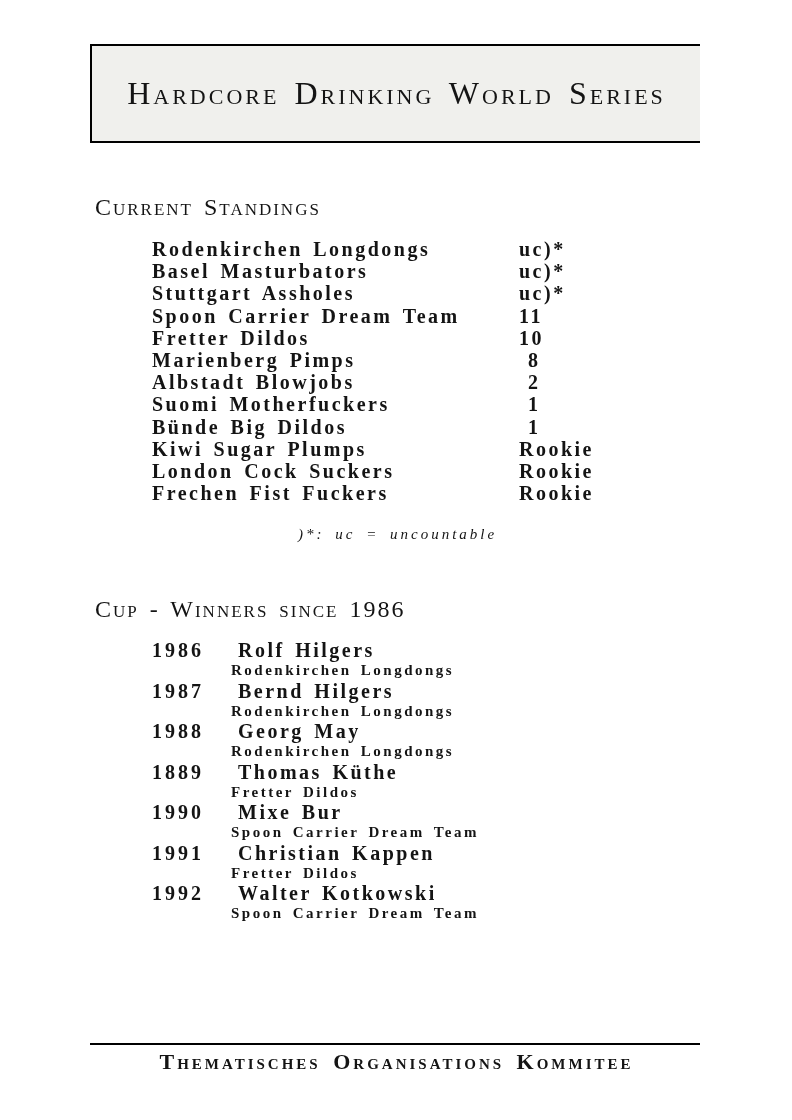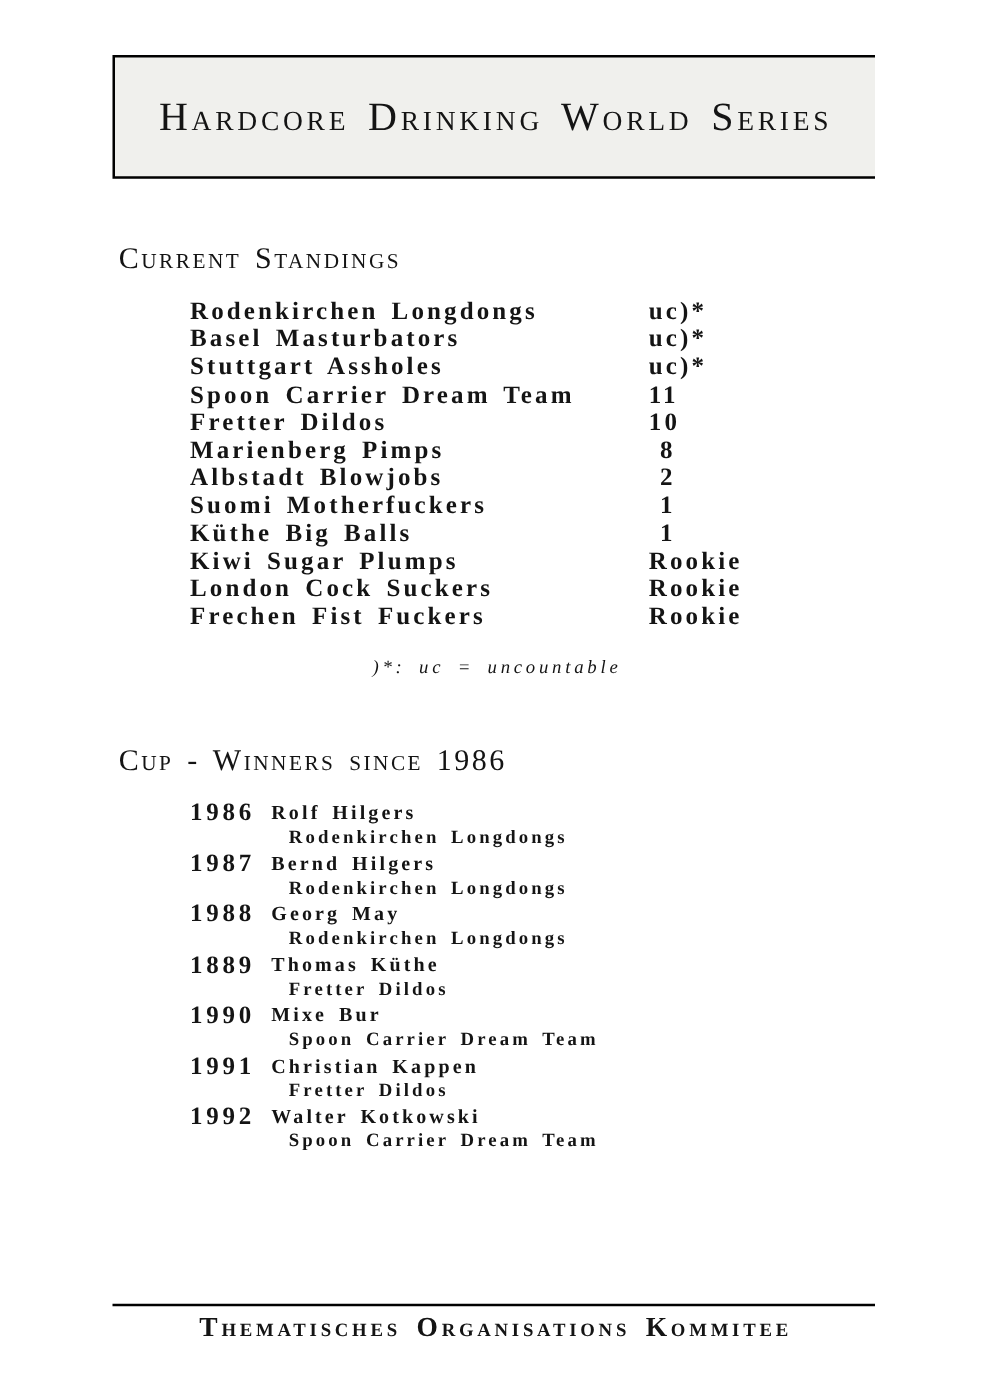--- a/index.html
+++ b/index.html
@@ -98,25 +98,25 @@
     left: 62px;
     top: 0;
     line-height: 21px;
     font-weight: bold;
     font-size: 20px;
     letter-spacing: 3px;
     text-align: right;
   }
   .w-name {
     position: absolute;
-    left: 127px;
+    left: 148px;
     top: 0;
     line-height: 21px;
     font-weight: bold;
-    font-size: 16px;
+    font-size: 20px;
     letter-spacing: 2.5px;
     word-spacing: 3px;
     white-space: nowrap;
     text-align: center;
   }
   .w-team {
     position: absolute;
     left: 141px;
     top: 21px;
     line-height: 19.5px;
@@ -196,21 +196,21 @@
     <span class="team">Albstadt Blowjobs</span>
     <span class="score single">2</span>
   </div>
 
   <div class="s-row">
     <span class="team">Suomi Motherfuckers</span>
     <span class="score single">1</span>
   </div>
 
   <div class="s-row">
-    <span class="team">Küthe Big Balls</span>
+    <span class="team">Bünde Big Dildos</span>
     <span class="score single">1</span>
   </div>
 
   <div class="s-row">
     <span class="team">Kiwi Sugar Plumps</span>
     <span class="score">Rookie</span>
   </div>
 
   <div class="s-row">
     <span class="team">London Cock Suckers</span>

